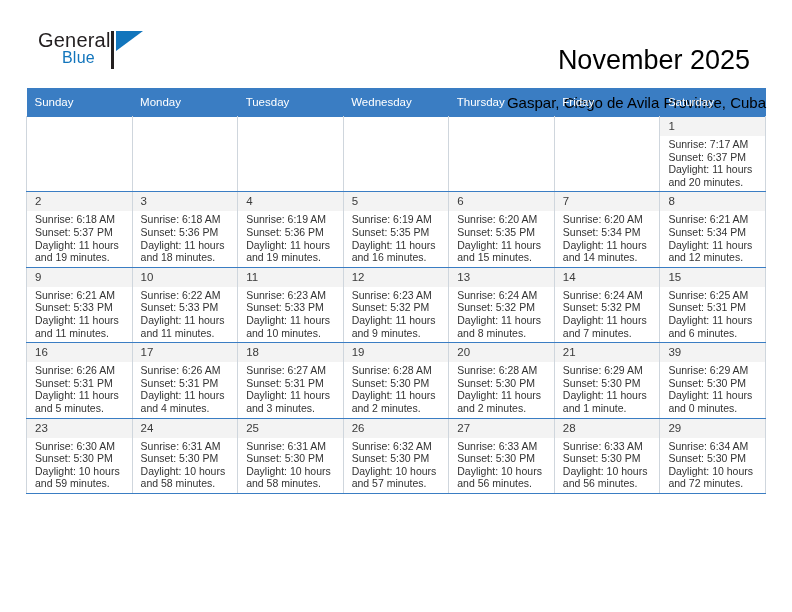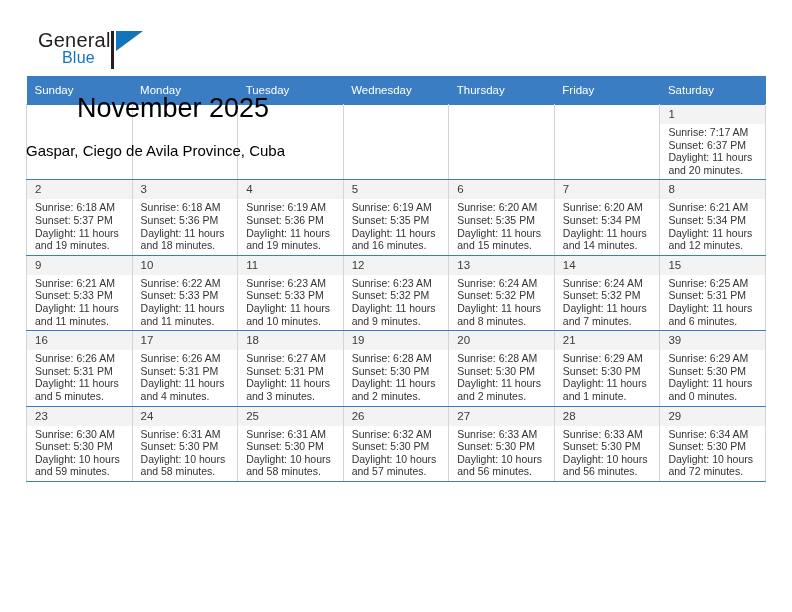--- a/index.html
+++ b/index.html
@@ -23,21 +23,20 @@
   }
 
   
   .header {
     display: flex;
     align-items: flex-start;
     justify-content: space-between;
     padding-top: 28px;
     height: 72px;
     box-sizing: border-box;
-    flex-direction: column;
   }
   .logo {
     position: relative;
     width: 115px;
     height: 48px;
     flex: 0 0 auto;
   }
   .logo-general {
     position: absolute;
     left: 12px;
@@ -91,21 +90,21 @@
     line-height: 22px;
     margin: 7px 0 12px 0;
     font-weight: normal;
   }
 
   
   .calendar {
     width: 740px;
     border-collapse: collapse;
     table-layout: fixed;
-    margin-top: 4px;
+    margin-top: 16px;
   }
   .calendar th {
     background: #3a7dc3;
     color: #ffffff;
     font-weight: normal;
     font-size: 11.5px;
     text-align: left;
     padding: 6px 0 6px 8px;
     height: 16px;
     border: none;

